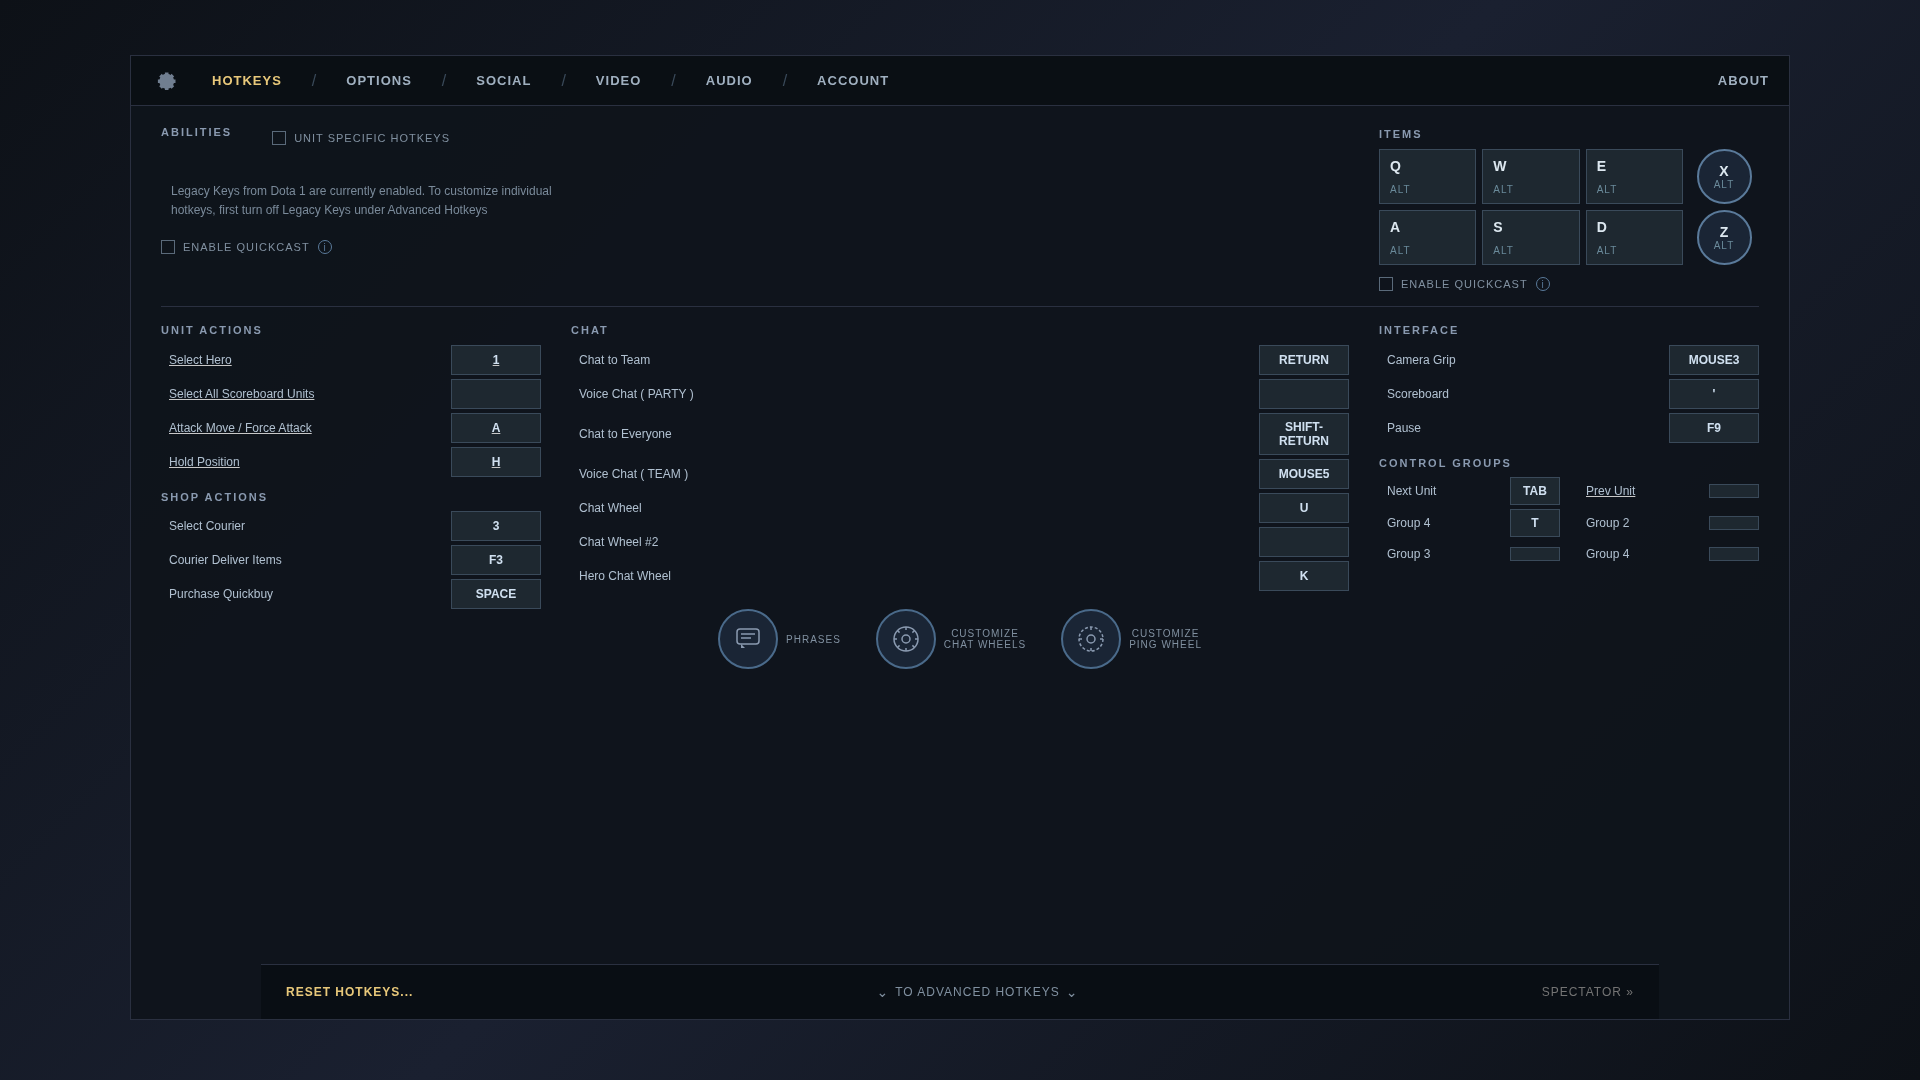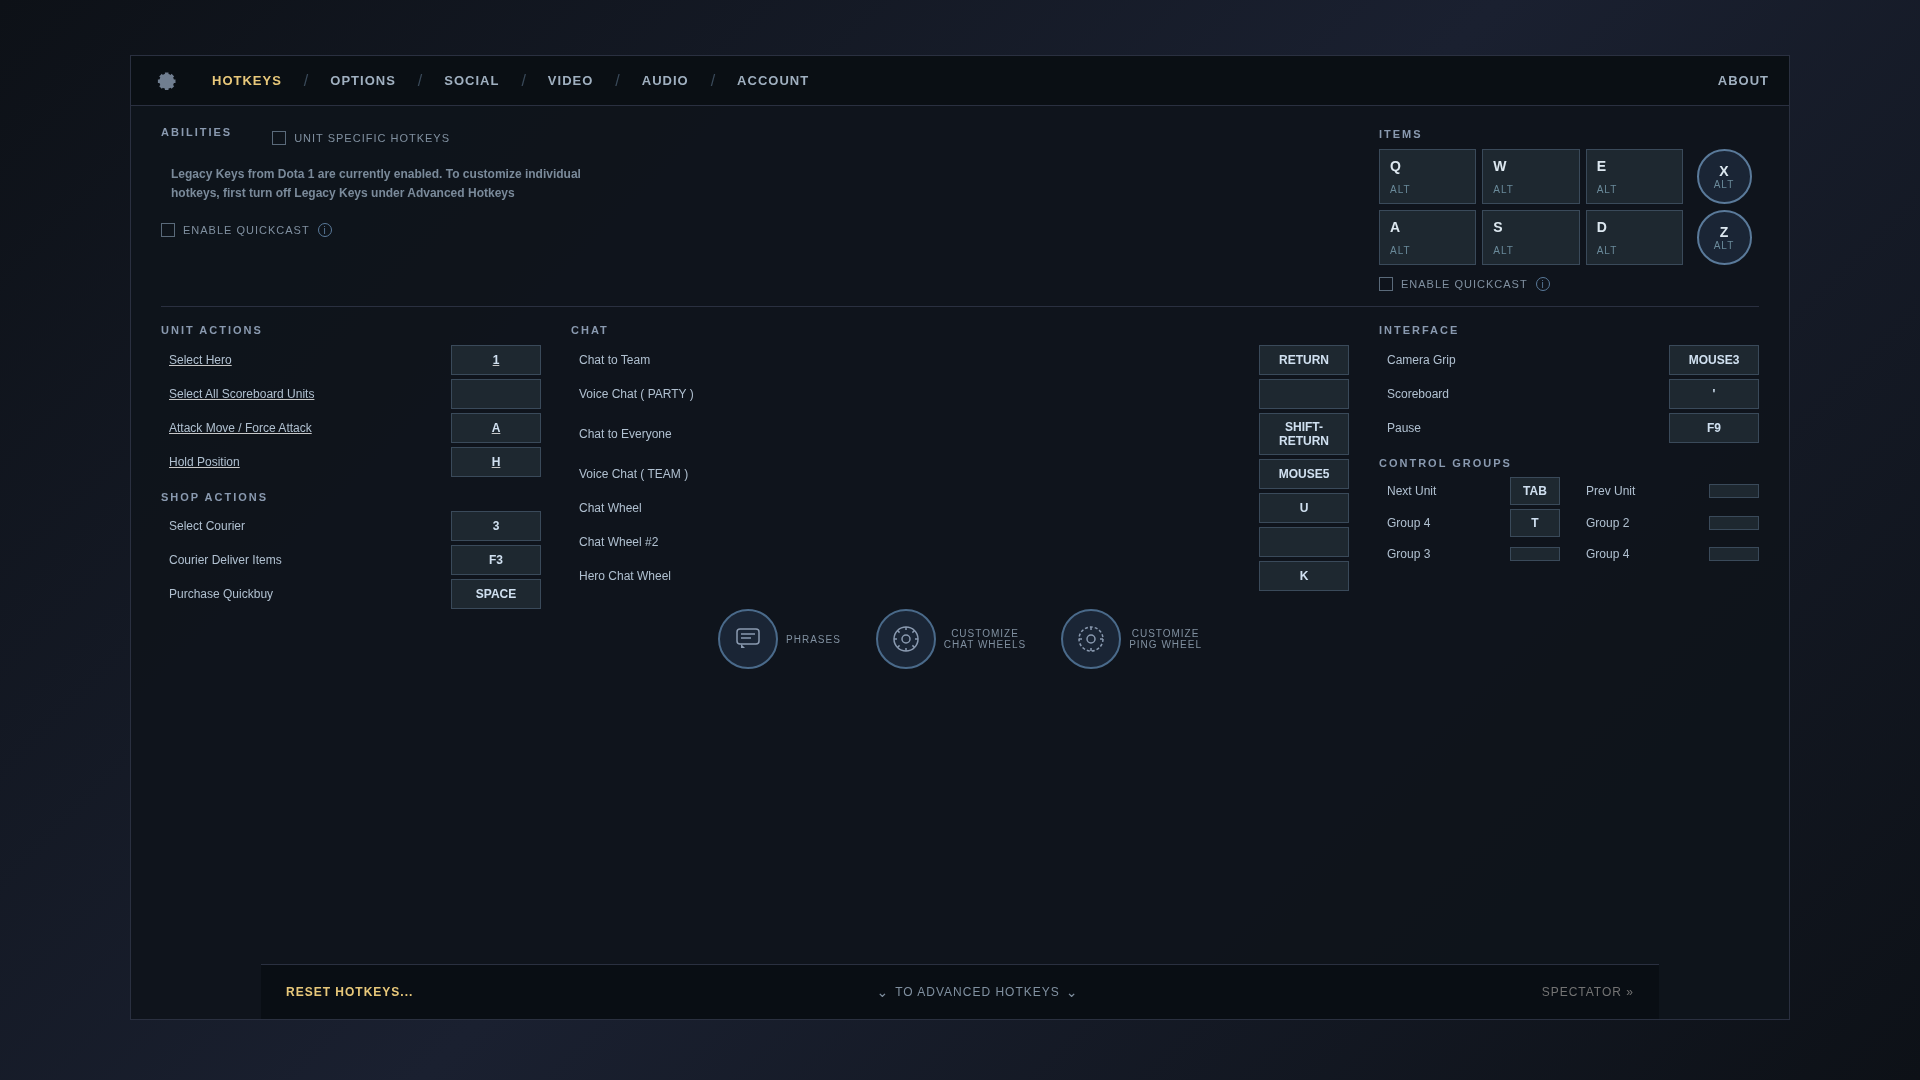--- a/index.html
+++ b/index.html
@@ -40,21 +40,21 @@
     }
     .gear-icon {
       width: 28px;
       height: 28px;
       margin-right: 15px;
       opacity: 0.8;
     }
     .nav-items {
       display: flex;
       align-items: center;
-      gap: 4px;
+      gap: 12px;
     }
     .nav-item {
       color: #a0b0c0;
       text-transform: uppercase;
       font-size: 13px;
       font-weight: bold;
       letter-spacing: 1px;
       padding: 0 18px;
       cursor: pointer;
       transition: color 0.2s;
@@ -269,21 +269,21 @@
     <div style="display: grid; grid-template-columns: 1fr 380px; gap: 30px; margin-bottom: 15px;">
 
       <div>
         <div style="display: flex; align-items: center; gap: 40px; margin-bottom: 10px;">
           <span class="section-title">ABILITIES</span>
           <div style="display: flex; align-items: center; gap: 8px;">
             <div class="checkbox"></div>
             <span style="font-size: 11px; letter-spacing: 1px; color: #8090a0; text-transform: uppercase;">UNIT SPECIFIC HOTKEYS</span>
           </div>
         </div>
-        <div style="color: #7a8a9a; font-size: 12px; line-height: 1.6; margin: 15px 0 10px 10px; white-space: pre-line; font-weight: bold;">Legacy Keys from Dota 1 are currently enabled. To customize individual
+        <div style="color: #7a8a9a; font-size: 12px; line-height: 1.6; margin: 32px 0 10px 10px; white-space: pre-line;">Legacy Keys from Dota 1 are currently enabled. To customize individual
 hotkeys, first turn off Legacy Keys under Advanced Hotkeys</div>
         <div style="display: flex; align-items: center; gap: 8px; margin-top: 20px;">
           <div class="checkbox"></div>
           <span style="font-size: 11px; letter-spacing: 1px; color: #8090a0; text-transform: uppercase;">ENABLE QUICKCAST</span>
           <div class="info-icon">i</div>
         </div>
       </div>
 
       <div>
         <span class="section-title">ITEMS</span>
@@ -476,21 +476,21 @@
         </div>
         <div class="control-groups-title">CONTROL GROUPS</div>
         <div>
 
           <div style="display: grid; grid-template-columns: 1fr auto 1fr; gap: 4px; align-items: center; margin-bottom: 4px;">
             <div style="display: flex; align-items: center;">
               <span class="hotkey-label">Next Unit</span>
               <div class="cg-key">TAB</div>
             </div>
             <div style="width: 10px;"></div>
-            <div style="display: flex; align-items: center; justify-content: flex-start;">
+            <div style="display: flex; align-items: center; justify-content: flex-start; text-decoration: underline;">
               <span class="hotkey-label">Prev Unit</span>
               <div class="cg-key"></div>
             </div>
           </div>
 
           <div style="display: grid; grid-template-columns: 1fr auto 1fr; gap: 4px; align-items: center; margin-bottom: 4px;">
             <div style="display: flex; align-items: center;">
               <span class="hotkey-label">Group 4</span>
               <div class="cg-key">T</div>
             </div>

